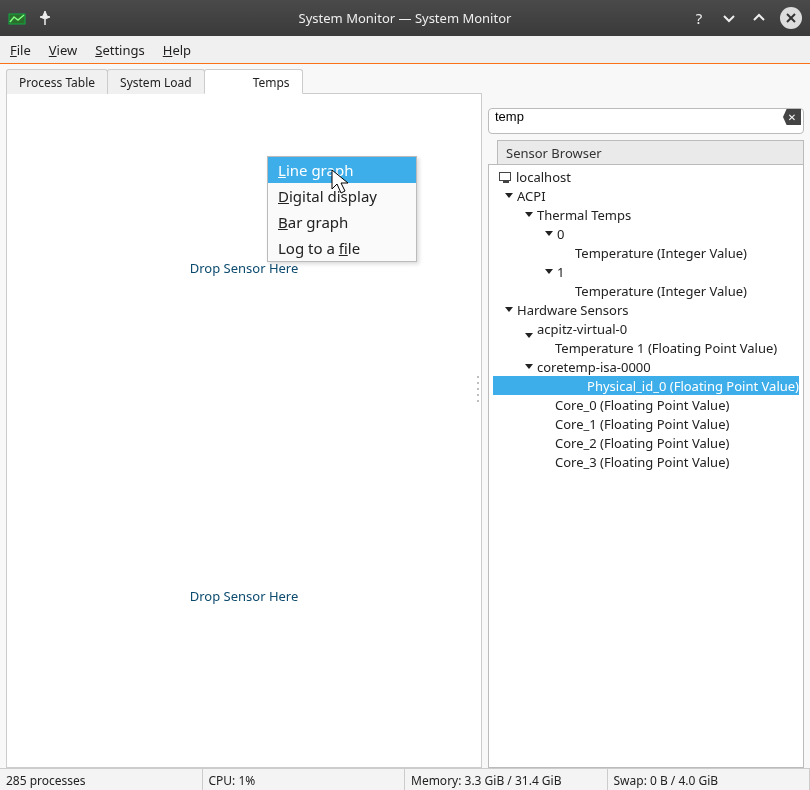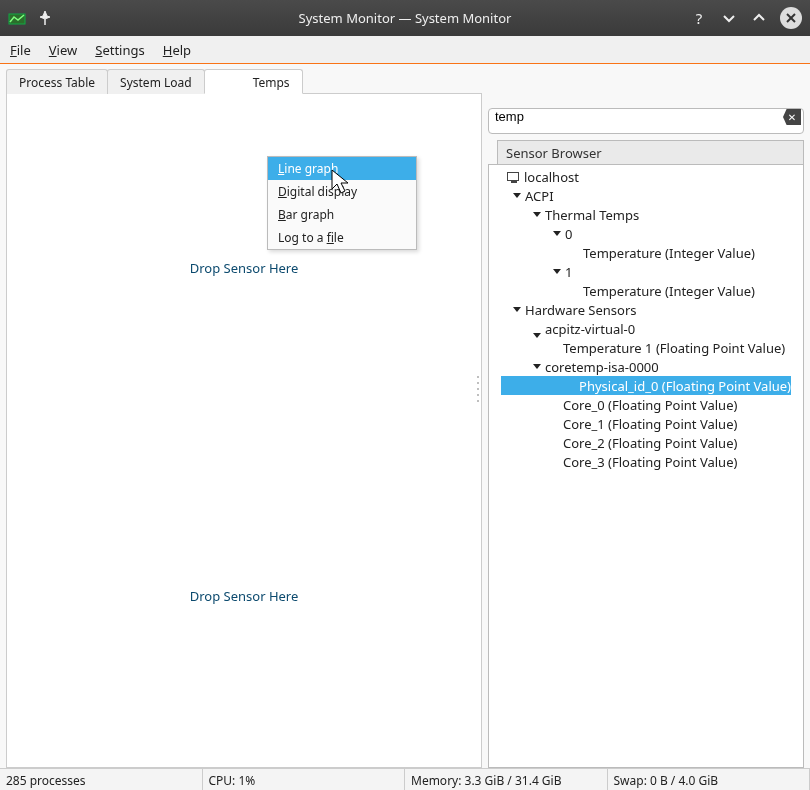--- a/index.html
+++ b/index.html
@@ -67,21 +67,21 @@
   .drop-text {
     position:absolute; left:0; right:0; text-align:center;
     font-size:13px; color:#0c4a6e;
   }
   #drop1 { top: 165px; }
   #drop2 { top: 493px; }
   .context-menu {
     position:absolute; left:260px; top:62px; width:150px;
     background:#fafafa; border:1px solid #bbb;
     box-shadow: 2px 2px 4px rgba(0,0,0,0.15);
-    font-size:12px;
+    font-size:15px;
   }
   .context-menu .cm-item {
     padding:3px 10px; cursor:pointer;
   }
   .context-menu .cm-item .mn { text-decoration: underline; }
   .context-menu .cm-item.selected {
     background:#3daee9; color:#fff;
   }
   .cursor {
     position:absolute; left:324px; top:75px; pointer-events:none;
@@ -105,21 +105,21 @@
     color:#fff; font-size:10px; cursor:pointer;
   }
   .browser-header {
     margin-top:6px; height:24px; background:#eaeaea;
     border:1px solid #bbb; border-bottom:none;
     display:flex; align-items:center; padding:0 8px;
     font-size:13px; color:#333;margin-left:9px;
   }
   .tree {
     flex:1; background:#fff; border:1px solid #bbb;
-    overflow:auto; font-size:13px; padding:2px 12px;
+    overflow:auto; font-size:13px; padding:2px 4px;
   }
   .tree-row {
     height:19px; display:flex; align-items:center; cursor:pointer;
     white-space:nowrap;
   }
   .tree-row.selected { background:#3daee9; color:#fff;justify-content:flex-end; }
   .disclosure {
     display:inline-block; width:0; height:0;
     border-left:4px solid transparent; border-right:4px solid transparent;
     border-top:5px solid #222; margin-right:4px;

